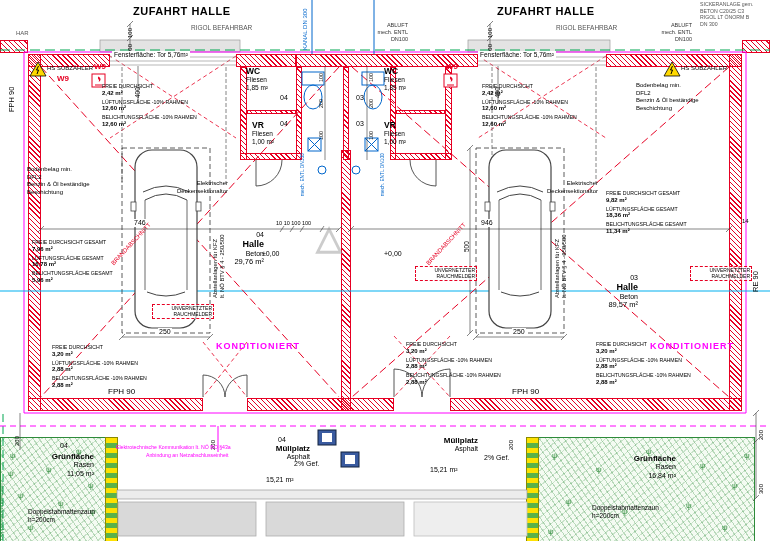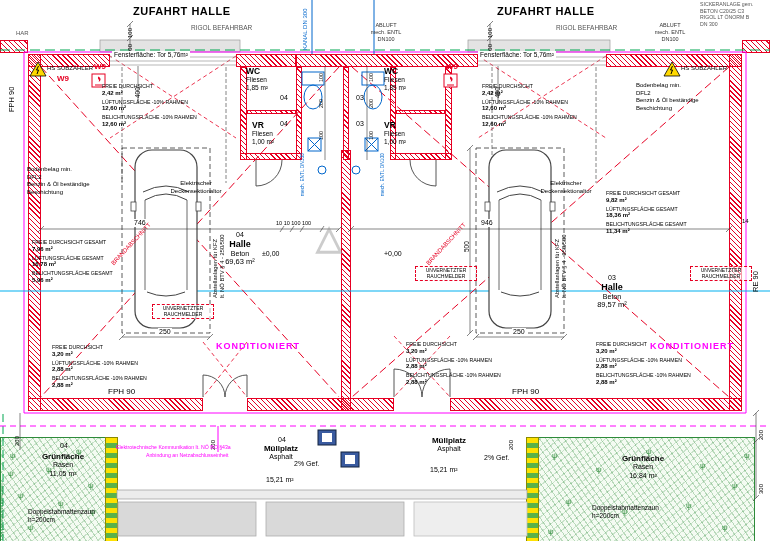--- a/index.html
+++ b/index.html
@@ -1,19 +1,19 @@
 <!DOCTYPE html>
 <html><head>
 <meta charset="utf-8">
 <style>
   html,body{margin:0;padding:0;background:#fff;}
   .plan{position:relative;width:770px;height:541px;background:#fff;overflow:hidden;
         font-family:"Liberation Sans",sans-serif;color:#000;}
   .t{position:absolute;font-size:7px;line-height:1.18;white-space:nowrap;z-index:6;}
-  .c{text-align:center;}
+  .c{text-align:right;}
   .bold{font-weight:700;}
   .r90{transform:rotate(-90deg);transform-origin:left top;}
   .red{color:#e60023;}.mag{color:#ff00ff;}.grn{color:#1e8a3c;}.blu{color:#0066cc;}.gry{color:#555;}
   .stat{white-space:nowrap;}
   .stat>div:nth-child(odd){font-size:5.2px;}
   .stat>div:nth-child(even){font-size:6px;font-weight:700;margin-bottom:1.5px;}
   .lines>div{line-height:1.25;}
   .wall{position:absolute;z-index:2;
         background:repeating-linear-gradient(45deg,#e60023 0,#e60023 1px,rgba(255,255,255,0) 1px,rgba(255,255,255,0) 3.6px);
         box-shadow:inset 0 0 0 1px #e60023;}
@@ -245,21 +245,21 @@
       <div>LÜFTUNGSFLÄCHE GESAMT</div>
       <div>16,78 m²</div>
       <div>BELICHTUNGSFLÄCHE GESAMT</div>
       <div>5,96 m²</div>
     </div>
 
   <div class="t c" style="left:216px;top:231px;width:48px">
     <span style="display:block;font-size:7px">04</span>
     <span class="bold" style="display:block;font-size:9px">Halle</span>
     <span style="display:block;font-size:7px">Beton</span>
-    <span style="display:block;font-size:7.5px">69,63 m²</span>
+    <span style="display:block;font-size:7.5px">29,76 m²</span>
   </div>
   <div class="t" style="left:262px;top:250px;font-size:7px">±0,00</div>
   <div class="t red" style="left:110px;top:262px;font-size:6px;transform:rotate(-47deg);transform-origin:left top">BRANDABSCHNITT</div>
   <div class="t c rm lines" style="left:152px;top:304px;width:58px">
       <div>UNVERNETZTER</div>
       <div>RAUCHMELDER</div>
     </div>
   <div class="t bold mag" style="left:216px;top:341px;font-size:9px;letter-spacing:1px">KONDITIONIERT</div>
   <div class="t" style="left:158px;top:328px;font-size:7px;background:#fff;padding:0 1px">250</div>
   <div class="t stat lines" style="left:52px;top:344px">

